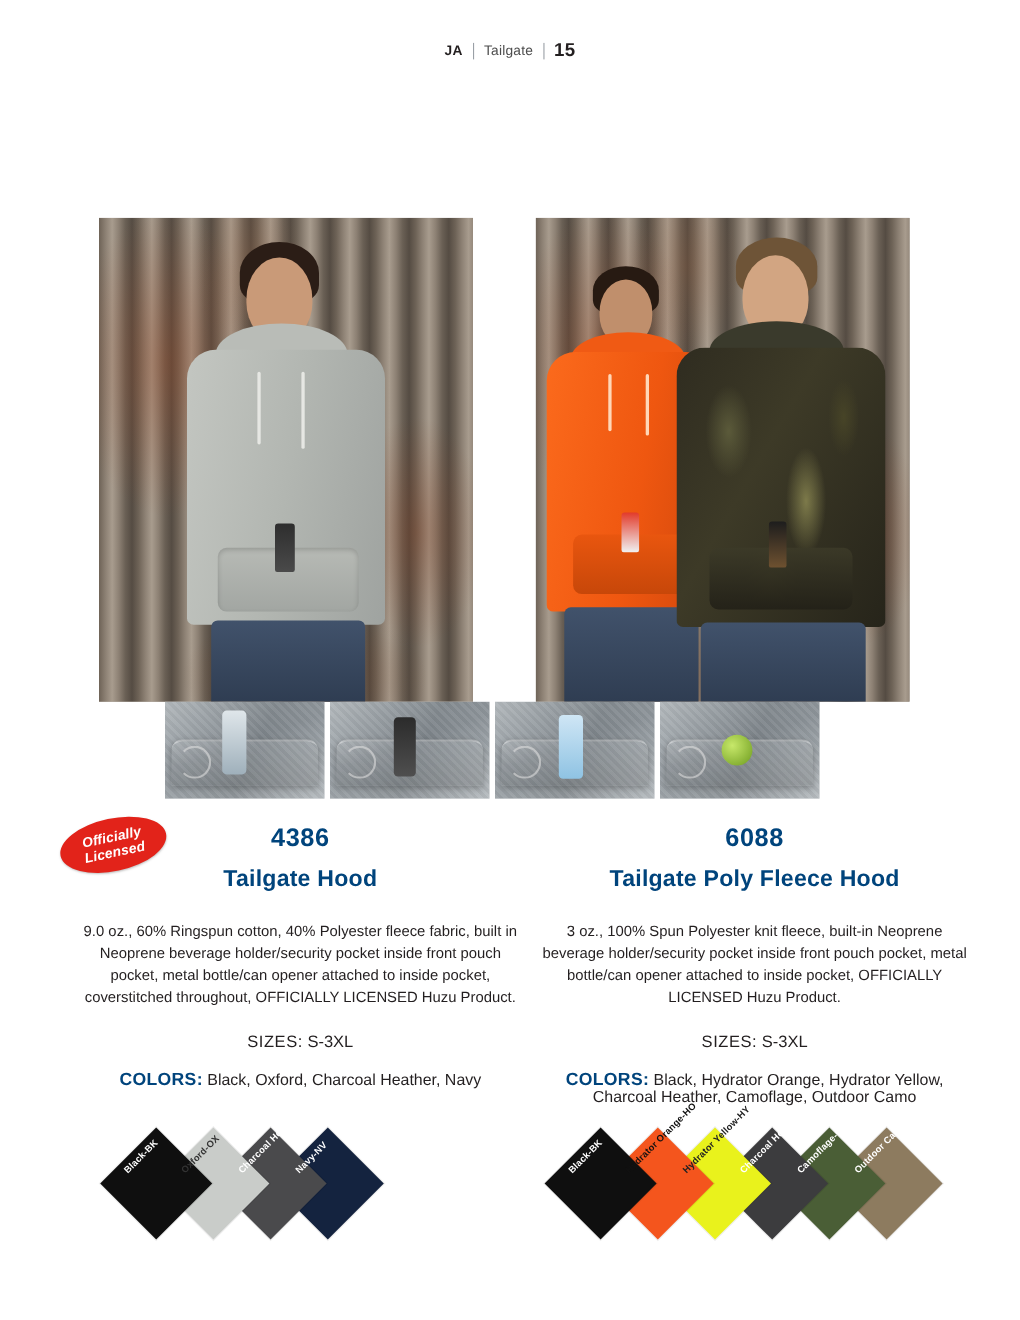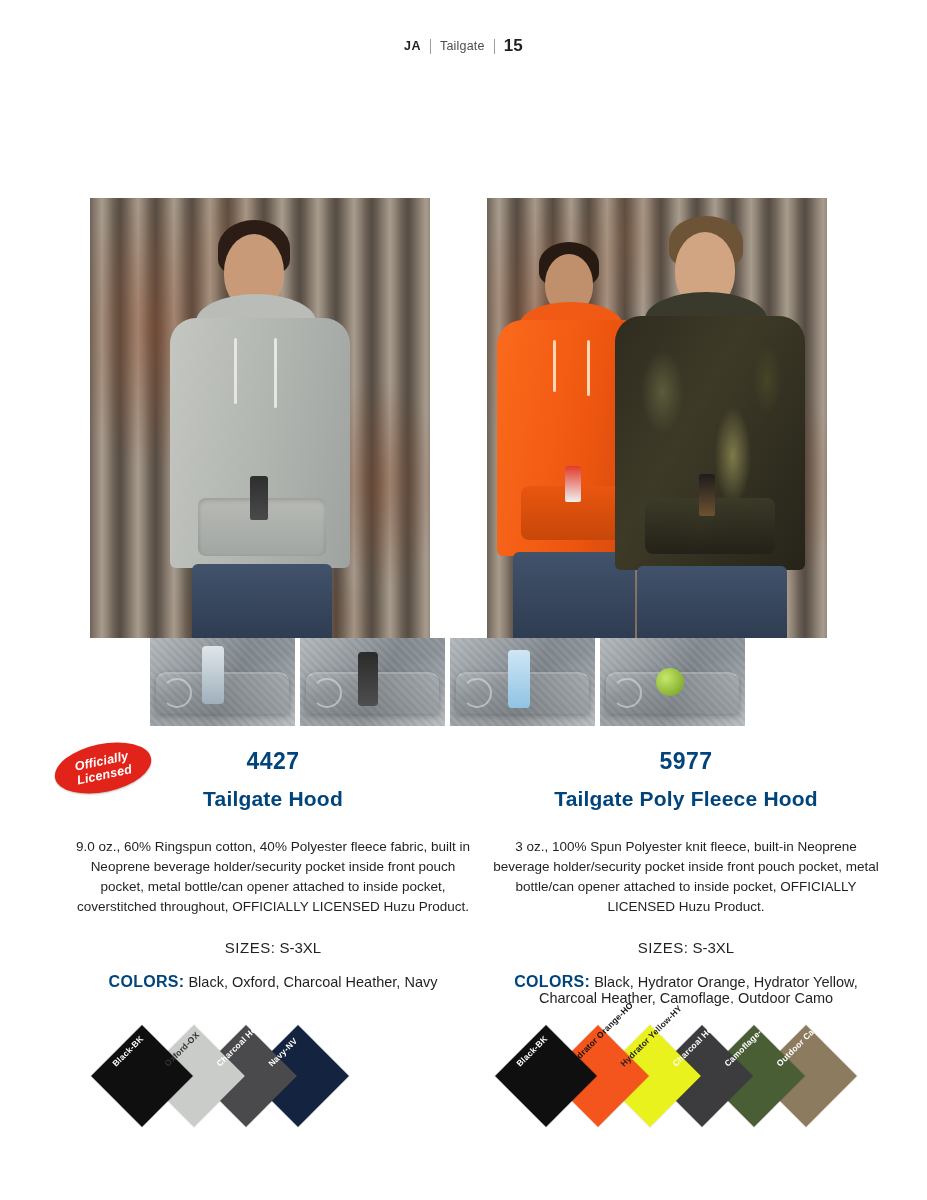--- a/index.html
+++ b/index.html
@@ -367,35 +367,35 @@
     <div class="bottle" style="left:56px; top:30px; width:28px; height:28px; background:radial-gradient(circle at 35% 35%, #c7e86a, #6d9b1e); border-radius:50%;"></div>
   </div>
 </div>
 
 <div class="badge">
   <span>Officially</span>
   <span>Licensed</span>
 </div>
 
 <div class="col left">
-  <p class="style-no">4427</p>
+  <p class="style-no">4386</p>
   <p class="style-name">Tailgate Hood</p>
   <p class="desc">9.0 oz., 60% Ringspun cotton, 40% Polyester fleece fabric, built in Neoprene beverage holder/security pocket inside front pouch pocket, metal bottle/can opener attached to inside pocket, coverstitched throughout, OFFICIALLY LICENSED Huzu Product.</p>
   <p class="sizes">
     <span class="lbl">SIZES:</span>
     <span>S-3XL</span>
   </p>
   <p class="colors">
     <span class="lbl">COLORS:</span>
     <span>Black, Oxford, Charcoal Heather, Navy</span>
   </p>
 </div>
 
 <div class="col right">
-  <p class="style-no">5977</p>
+  <p class="style-no">6088</p>
   <p class="style-name">Tailgate Poly Fleece Hood</p>
   <p class="desc">3 oz., 100% Spun Polyester knit fleece, built-in Neoprene beverage holder/security pocket inside front pouch pocket, metal bottle/can opener attached to inside pocket, OFFICIALLY LICENSED Huzu Product.</p>
   <p class="sizes">
     <span class="lbl">SIZES:</span>
     <span>S-3XL</span>
   </p>
   <p class="colors">
     <span class="lbl">COLORS:</span>
     <span>Black, Hydrator Orange, Hydrator Yellow, Charcoal Heather, Camoflage, Outdoor Camo</span>
   </p>

